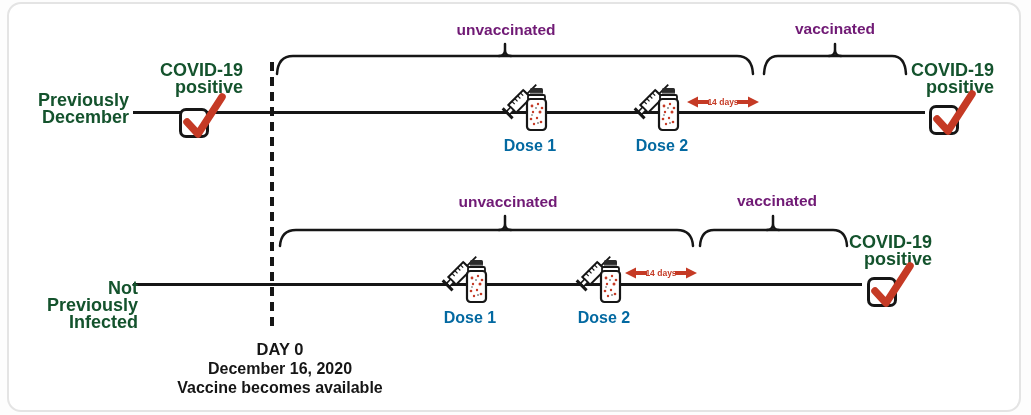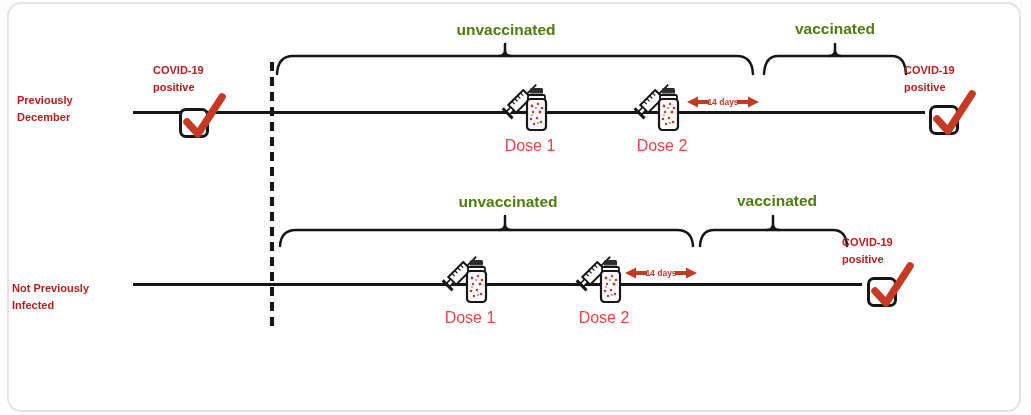--- a/index.html
+++ b/index.html
@@ -1,24 +1,24 @@
 <!DOCTYPE html>
 <html><head>
 <meta charset="utf-8">
 <style>
   html,body{margin:0;padding:0;background:#fdfdfd;}
   .stage{position:relative;width:1031px;height:415px;background:#fdfdfd;overflow:hidden;
          font-family:"Liberation Sans","DejaVu Sans",sans-serif;color:#161616;}
   .card{position:absolute;left:7px;top:2px;width:1010px;height:406px;
         background:#ffffff;border:2px solid #e4e4e4;border-radius:14px;}
   .abs{position:absolute;}
-  .lbl{position:absolute;font-weight:bold;text-align:left;white-space:pre-line;
-       line-height:17px;font-size:11px;color:#b91c1c;}
-  .phase-lbl{position:absolute;font-weight:bold;text-align:center;font-size:15.5px;color:#4d7c0f;}
-  .dose-lbl{position:absolute;font-weight:normal;text-align:center;font-size:16px;color:#ef4444;}
+  .lbl{position:absolute;font-weight:bold;text-align:right;white-space:pre-line;
+       line-height:17px;font-size:18px;color:#14532d;}
+  .phase-lbl{position:absolute;font-weight:bold;text-align:center;font-size:15.5px;color:#701a75;}
+  .dose-lbl{position:absolute;font-weight:bold;text-align:center;font-size:16px;color:#0369a1;}
   .timeline{position:absolute;height:3px;background:#161616;}
   .dashline{position:absolute;width:3.5px;
             background:repeating-linear-gradient(to bottom,#161616 0 9px,transparent 9px 15px);}
   .checkbox{position:absolute;width:30px;height:30px;border:3.5px solid #161616;
             border-radius:7px;background:#ffffff;box-sizing:border-box;}
   .checkbox svg{position:absolute;left:-3px;top:-19px;overflow:visible;}
   .day0{position:absolute;font-weight:bold;text-align:center;color:#161616;}
   .day0 .d1{font-size:16.5px;line-height:19px;}
   .day0 .d2,.day0 .d3{font-size:16px;line-height:19px;}
   svg{display:block;}
@@ -218,13 +218,18 @@
   </svg>
 
   <div class="lbl" style="left:842px;top:234px;width:90px;">COVID-19
 positive</div>
   <div class="checkbox" style="left:867px;top:277px;">
     <svg width="48" height="48" viewBox="0 0 48 48">
       <path d="M8,30 L19,42 L43,5" fill="none" stroke="#c53a25" stroke-width="7.5" stroke-linecap="round" stroke-linejoin="round"></path>
     </svg>
   </div>
 
+  <div class="day0" style="left:168px;top:340px;width:224px;">
+    <div class="d1">DAY 0</div>
+    <div class="d2">December 16, 2020</div>
+    <div class="d3">Vaccine becomes available</div>
+  </div>
 </div>
 
 </body></html>

